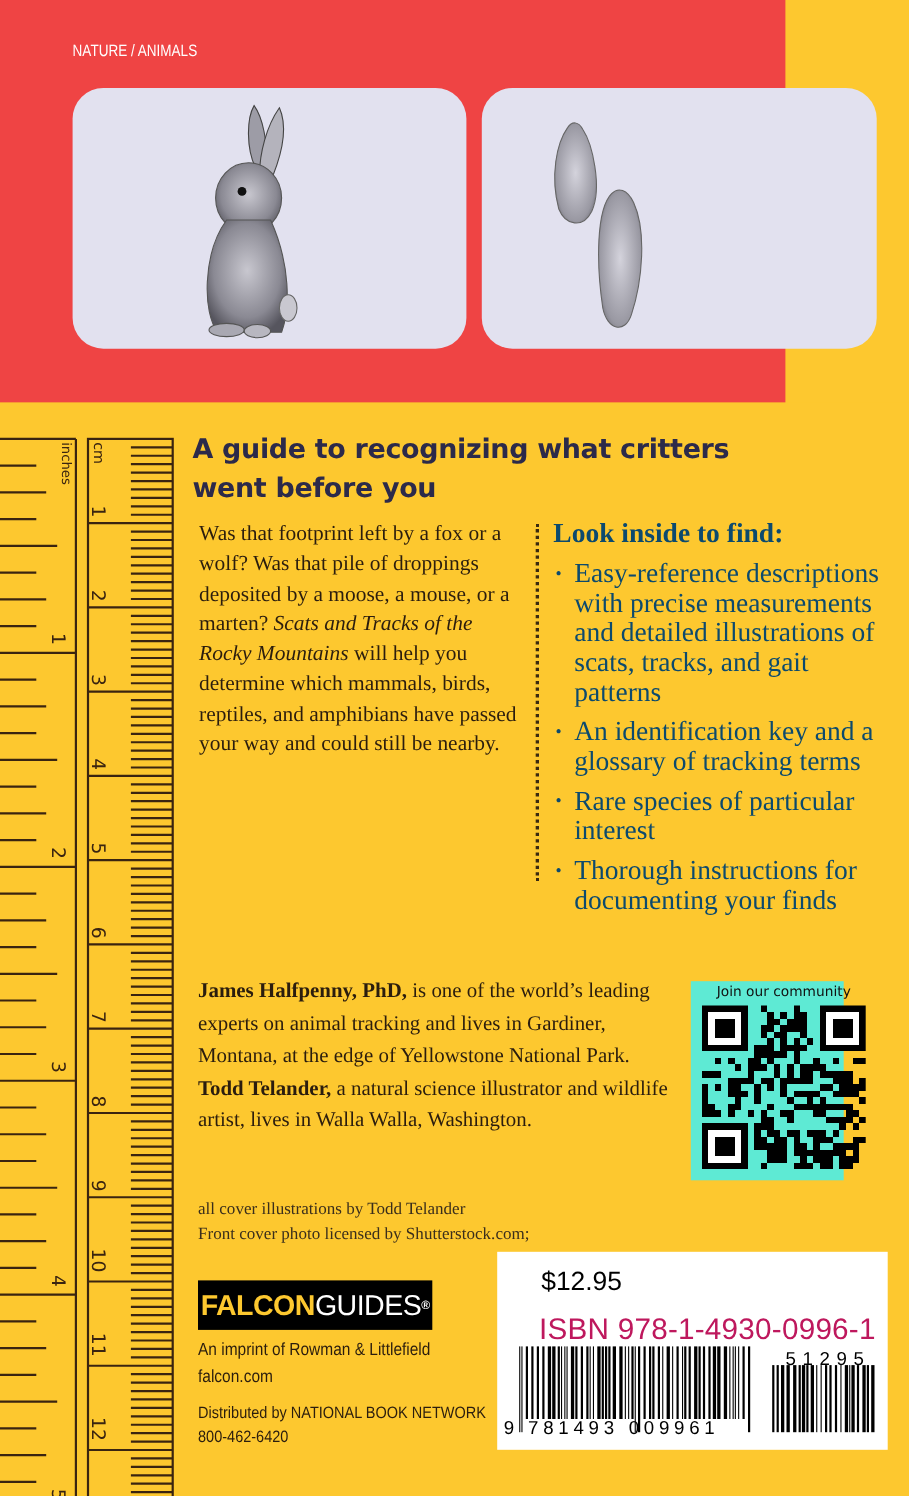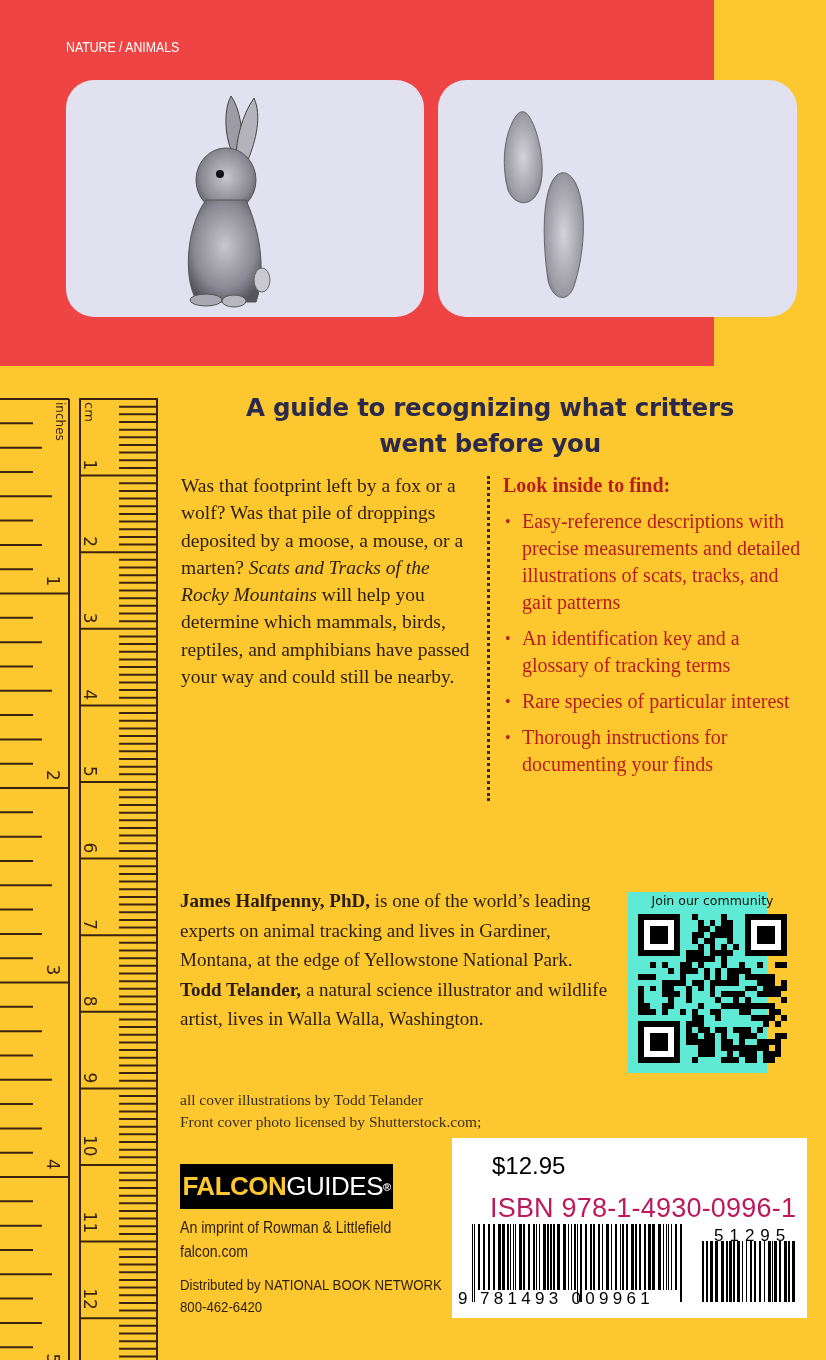--- a/index.html
+++ b/index.html
@@ -4,25 +4,25 @@
 <style>
   html,body{margin:0;padding:0;}
   body{width:826px;height:1360px;position:relative;overflow:hidden;background:#fdc82f;font-family:"DejaVu Serif",serif;}
   .top{position:absolute;left:0;top:0;width:714px;height:366px;background:#ef4444;}
   .cat{position:absolute;left:66px;top:38px;color:#fff;font-family:"Liberation Sans",sans-serif;font-size:15px;letter-spacing:0px;transform:scaleX(0.82);transform-origin:left;}
   .panel{position:absolute;top:80px;height:237px;background:#e2e1ef;border-radius:28px;overflow:hidden;}
   .panel.l{left:66px;width:358px;}
   .panel.r{left:438px;width:359px;}
   .yellow{position:absolute;left:0;top:366px;width:826px;height:994px;background:#fdc82f;}
   .ruler{position:absolute;left:0;top:0;}
-  .headline{position:absolute;left:175px;top:390px;width:630px;text-align:center;color:#2c2a4a;font-family:"DejaVu Sans",sans-serif;font-weight:bold;font-size:24.5px;line-height:36px;letter-spacing:-0.3px;}
+  .headline{position:absolute;left:175px;top:390px;width:630px;color:#2c2a4a;font-family:"DejaVu Sans",sans-serif;font-weight:bold;font-size:24.5px;line-height:36px;letter-spacing:-0.3px;}
   .para{position:absolute;left:181px;top:472px;width:300px;color:#2b1d0e;font-size:17.5px;line-height:27.3px;font-family:"Liberation Serif",serif;font-size:19.5px;}
   .para i{font-style:italic;}
   .divider{position:absolute;left:487px;top:476px;height:325px;border-left:3px dotted #3a2a10;}
-  .look{position:absolute;left:503px;top:472px;width:300px;color:#b91c1c;font-family:"Liberation Serif",serif;font-size:20px;line-height:27px;}
+  .look{position:absolute;left:503px;top:472px;width:300px;color:#0c4a6e;font-family:"Liberation Serif",serif;font-size:25px;line-height:27px;}
   .look .lt{font-weight:bold;margin-bottom:9px;}
   .look ul{list-style:none;margin:0;padding:0;}
   .look li{position:relative;padding-left:19px;margin-bottom:9px;}
   .look li:before{content:"•";position:absolute;left:2px;top:0;font-size:16px;}
   .bio{position:absolute;left:180px;top:886px;width:430px;color:#2b1d0e;font-family:"Liberation Serif",serif;font-size:19px;line-height:29.5px;}
   .bio b{font-weight:bold;}
   .credit{position:absolute;left:180px;top:1089px;width:430px;color:#3a2e1c;font-family:"Liberation Serif",serif;font-size:15.5px;line-height:22px;}
   .qr{position:absolute;left:628px;top:892px;width:139px;height:181px;background:#5eead4;}
   .qr .qt{position:absolute;left:0;top:1px;width:169px;text-align:center;font-family:"DejaVu Sans",sans-serif;font-size:12.5px;color:#111;}
   .qr svg{position:absolute;left:10px;top:22px;}

